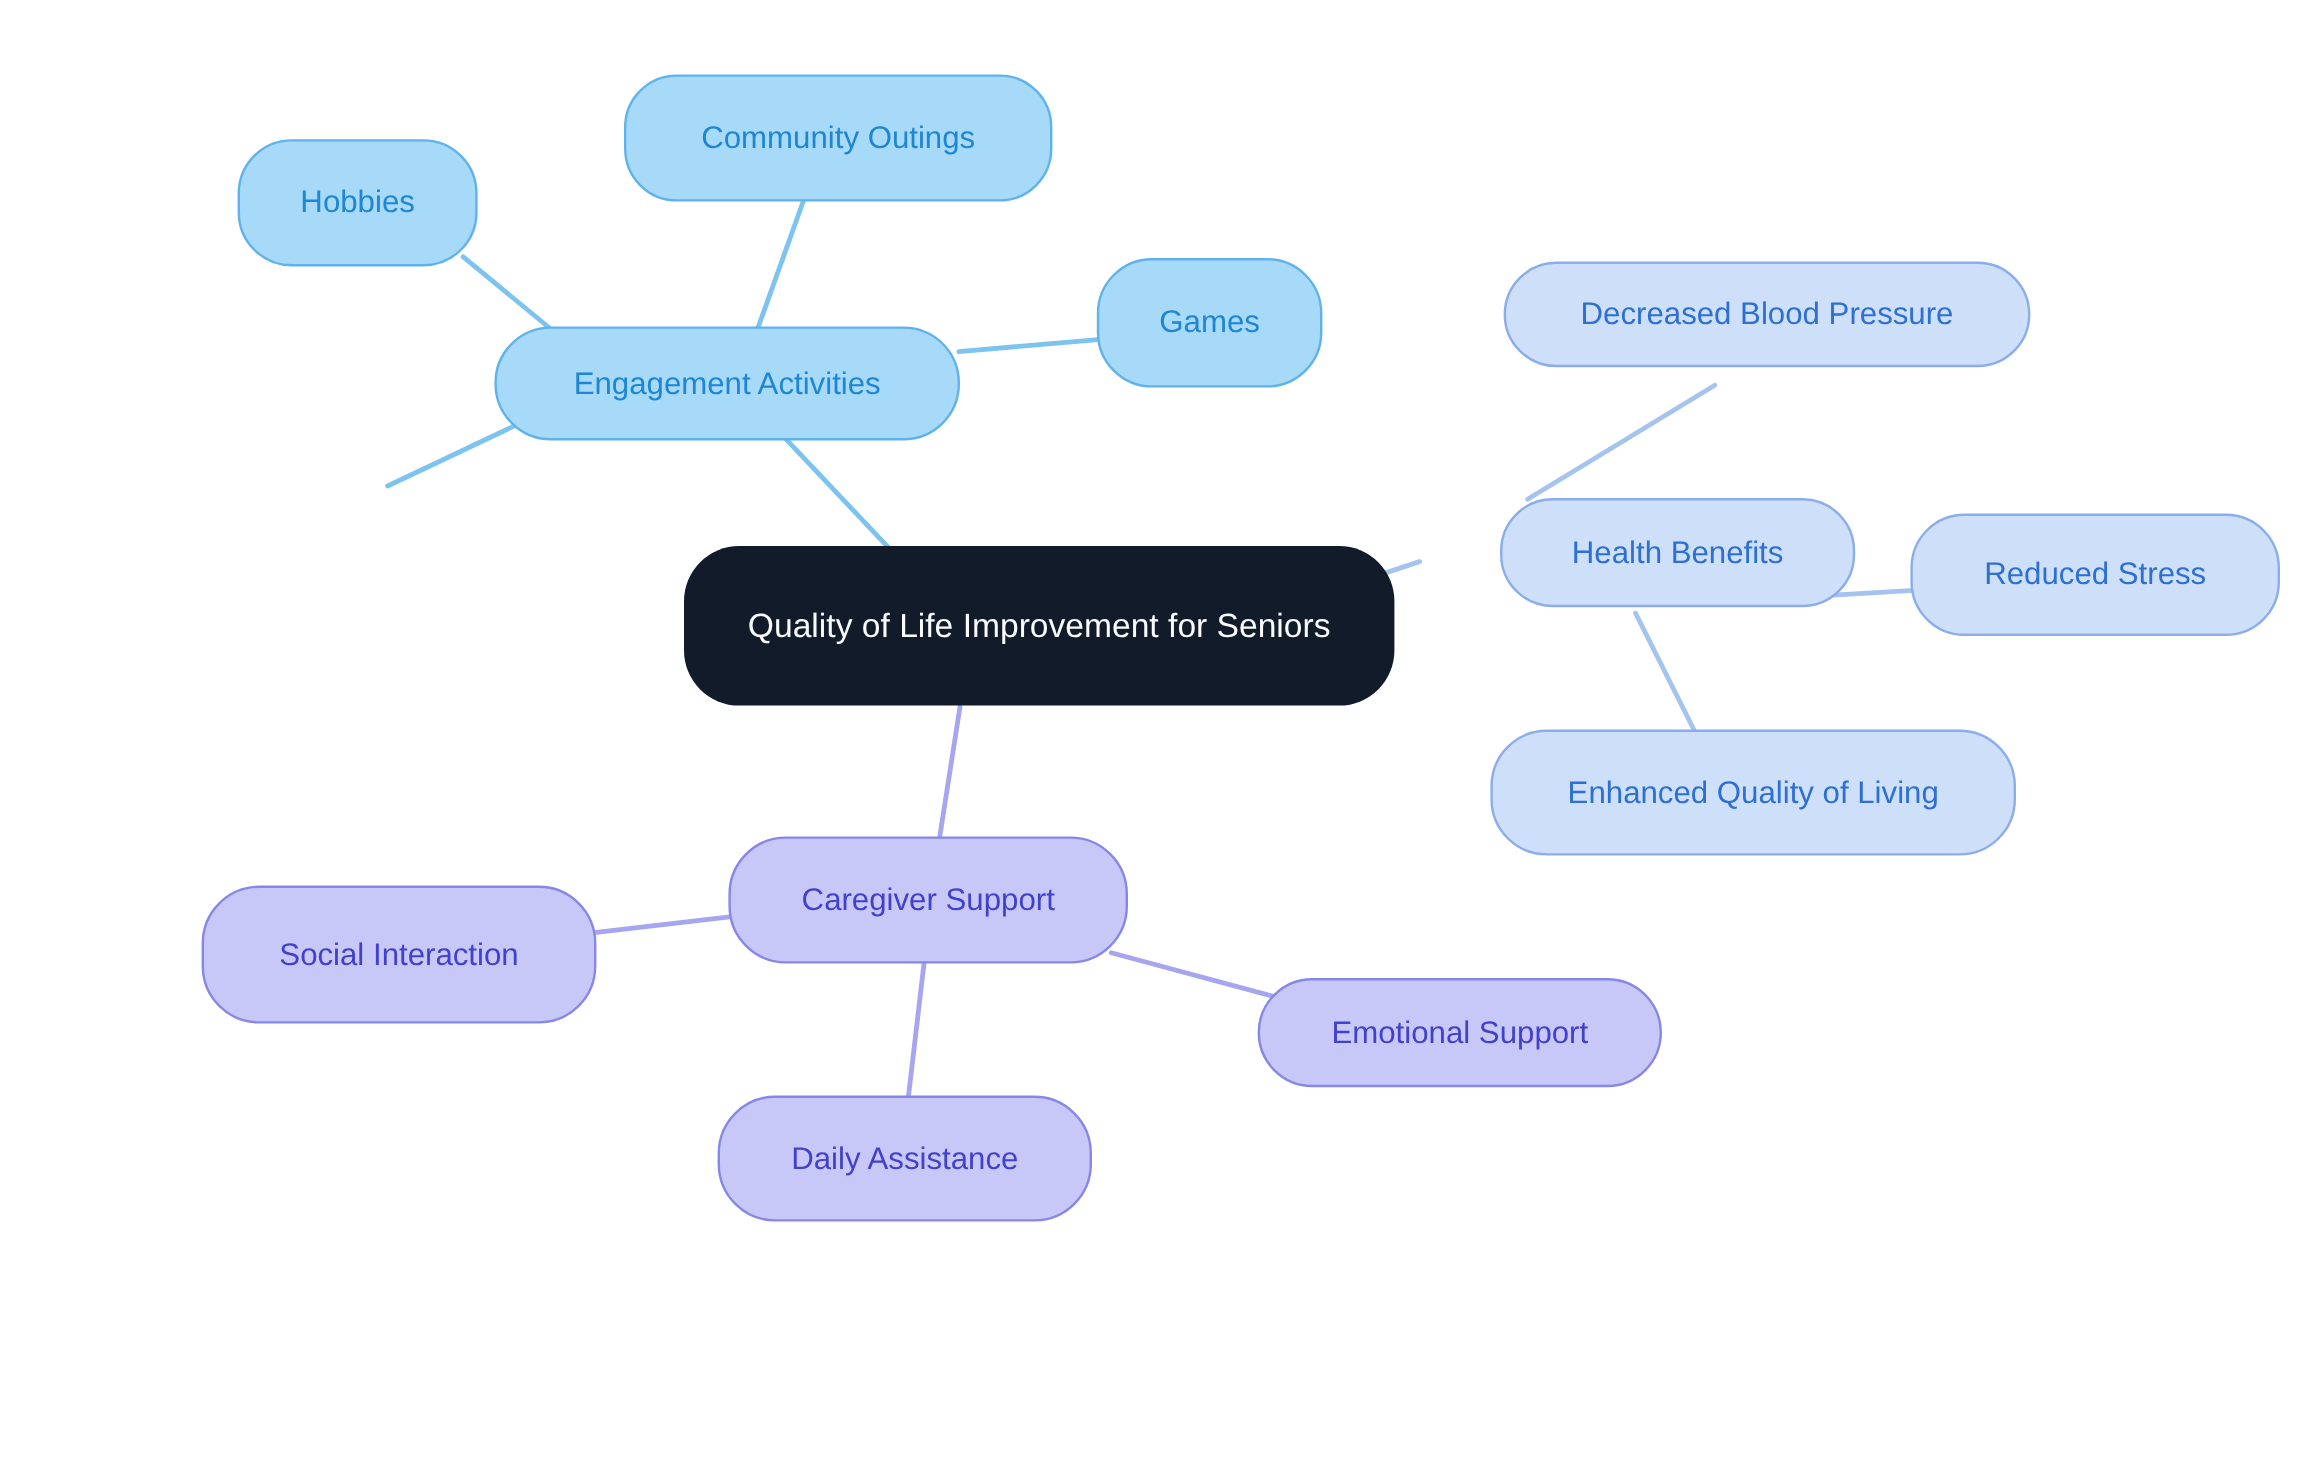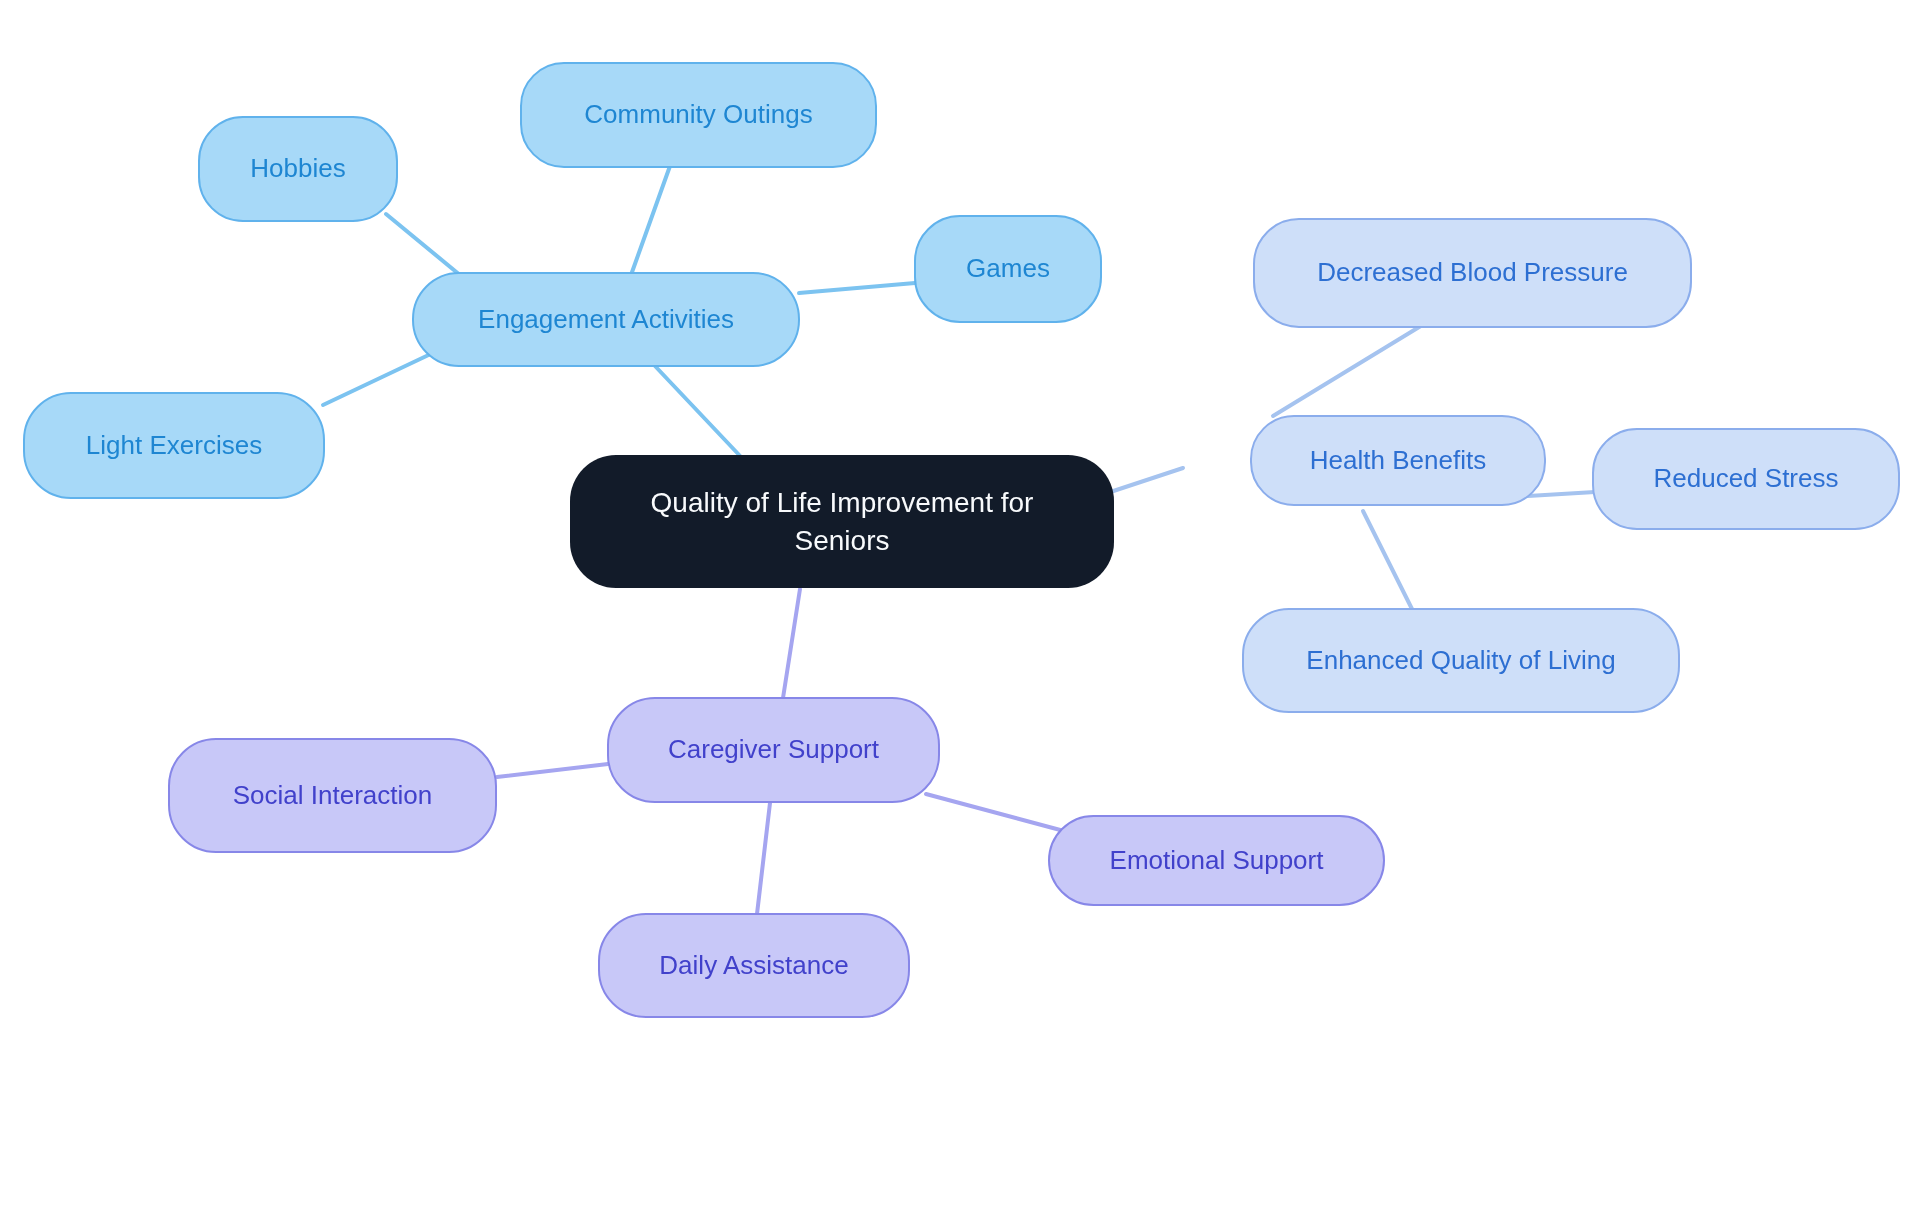--- a/index.html
+++ b/index.html
@@ -121,30 +121,29 @@
     <line class="e-peri" x1="1429" y1="321" x2="1273" y2="416"></line>
     <line class="e-peri" x1="1477" y1="499" x2="1595" y2="492"></line>
     <line class="e-peri" x1="1363" y1="511" x2="1412" y2="609"></line>
 
     <line class="e-lav" x1="800" y1="589" x2="783" y2="698"></line>
     <line class="e-lav" x1="608" y1="764" x2="497" y2="777"></line>
     <line class="e-lav" x1="926" y1="794" x2="1064" y2="831"></line>
     <line class="e-lav" x1="770" y1="803" x2="757" y2="914"></line>
   </svg>
 
-  <div class="node center-node" style="left:570px; top:455px; width:544px; height:133px; border-radius:46px;">Quality of Life Improvement for Seniors</div>
+  <div class="node center-node" style="left:570px; top:455px; width:592px; height:133px; border-radius:46px;">Quality of Life Improvement for Seniors</div>
 
   <div class="node sky" style="left:412px; top:272px; width:388px; height:95px; border-radius:47px;">Engagement Activities</div>
   <div class="node sky" style="left:198px; top:116px; width:200px; height:106px; border-radius:45px;text-align:center;">Hobbies</div>
   <div class="node sky" style="left:520px; top:62px; width:357px; height:106px; border-radius:44px;">Community Outings</div>
   <div class="node sky" style="left:914px; top:215px; width:188px; height:108px; border-radius:46px;">Games</div>
-  <div class="node sky" style="left:23px; top:392px; width:302px; height:107px; border-radius:48px;">Light Exercises</div>
 
   <div class="node peri" style="left:1250px; top:415px; width:296px; height:91px; border-radius:44px;">Health Benefits</div>
-  <div class="node peri" style="left:1253px; top:218px; width:439px; height:110px; border-radius:46px;">Decreased Blood Pressure</div>
+  <div class="node peri" style="left:1253px; top:218px; width:439px; height:88px; border-radius:46px;">Decreased Blood Pressure</div>
   <div class="node peri" style="left:1592px; top:428px; width:308px; height:102px; border-radius:45px;">Reduced Stress</div>
   <div class="node peri" style="left:1242px; top:608px; width:438px; height:105px; border-radius:47px;">Enhanced Quality of Living</div>
 
   <div class="node lav" style="left:607px; top:697px; width:333px; height:106px; border-radius:48px;">Caregiver Support</div>
   <div class="node lav" style="left:168px; top:738px; width:329px; height:115px; border-radius:48px;">Social Interaction</div>
   <div class="node lav" style="left:1048px; top:815px; width:337px; height:91px; border-radius:47px;">Emotional Support</div>
   <div class="node lav" style="left:598px; top:913px; width:312px; height:105px; border-radius:48px;">Daily Assistance</div>
 
 
 </div>

